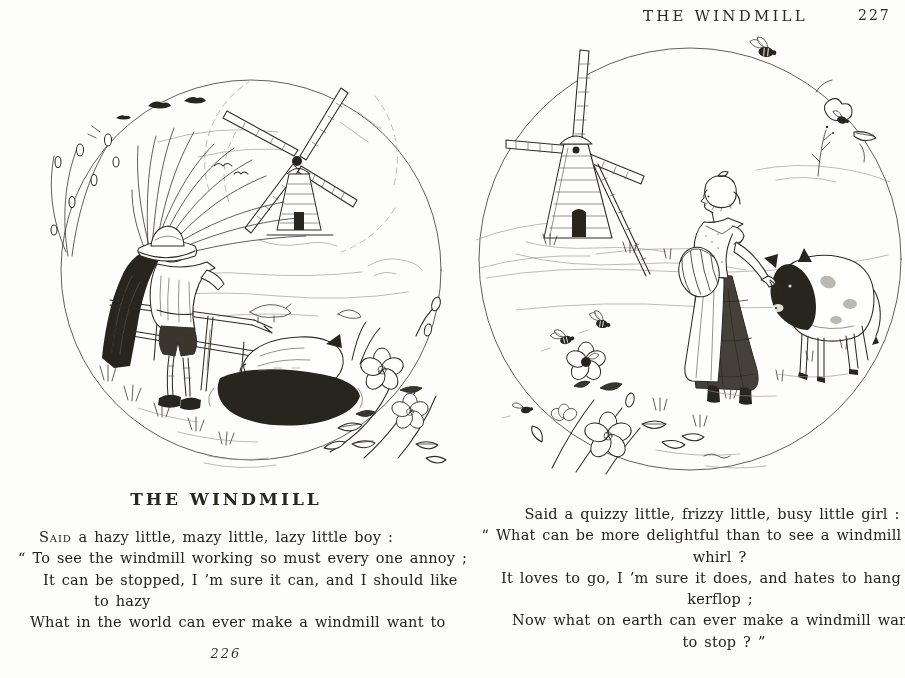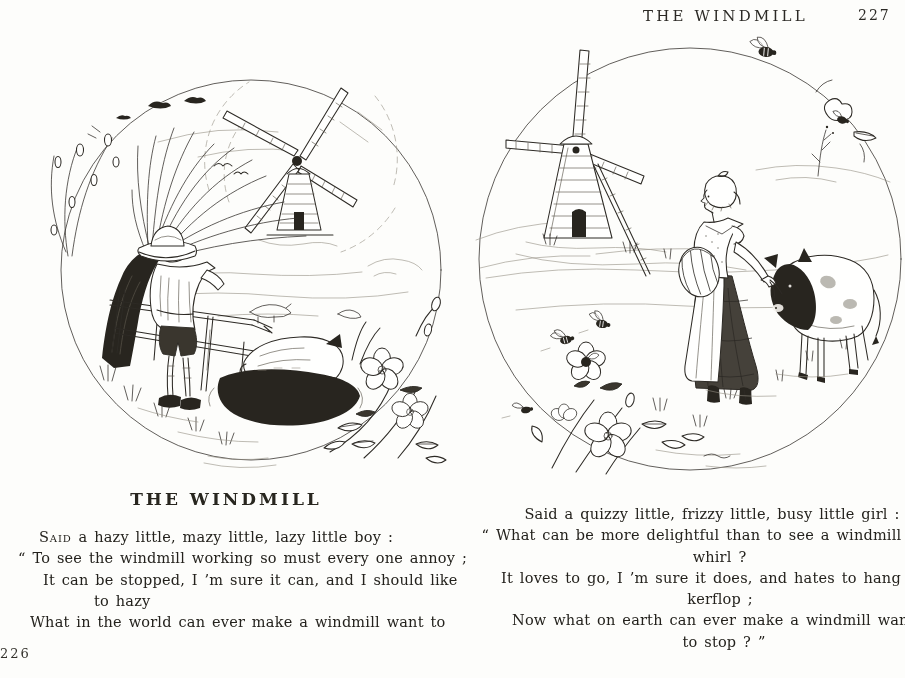--- a/index.html
+++ b/index.html
@@ -28,22 +28,22 @@
   }
   .poem{position:absolute;left:0;width:100%;}
   .poem-left{top:527px;margin-left:12px;}
   .poem-right{top:504px;text-align:center;}
   .pline{
     height:21.3px;line-height:21.3px;white-space:nowrap;
     font-size:14.5px;letter-spacing:.2px;word-spacing:2px;color:#24221d;
   }
   .sc{font-variant:small-caps;letter-spacing:.9px;}
   .folio-bottom{
-    position:absolute;top:646px;left:0;width:452px;text-align:left;
-    font-size:13px;letter-spacing:2px;color:#33312b;
+    position:absolute;top:646px;left:0;width:452px;text-align:center;
+    font-size:13px;letter-spacing:2px;color:#33312b;font-style:italic;
   }
 
   svg{position:absolute;}
   .ink{fill:none;stroke:#2d2a25;stroke-width:1.05;stroke-linecap:round;stroke-linejoin:round}
   .thin{fill:none;stroke:#2d2a25;stroke-width:.75;stroke-linecap:round;stroke-linejoin:round}
   .inkf{fill:#28251f;stroke:none}
   .wfill{fill:#fffffe;stroke:#2d2a25;stroke-width:1.05;stroke-linejoin:round;stroke-linecap:round}
   .hatch{fill:none;stroke:#5d584e;stroke-width:.65;stroke-linecap:round}
   .lite{fill:none;stroke:#938f83;stroke-width:.6;stroke-linecap:round}
   .darkfill{fill:#3a362e;stroke:#2d2a25;stroke-width:.9;stroke-linejoin:round}

